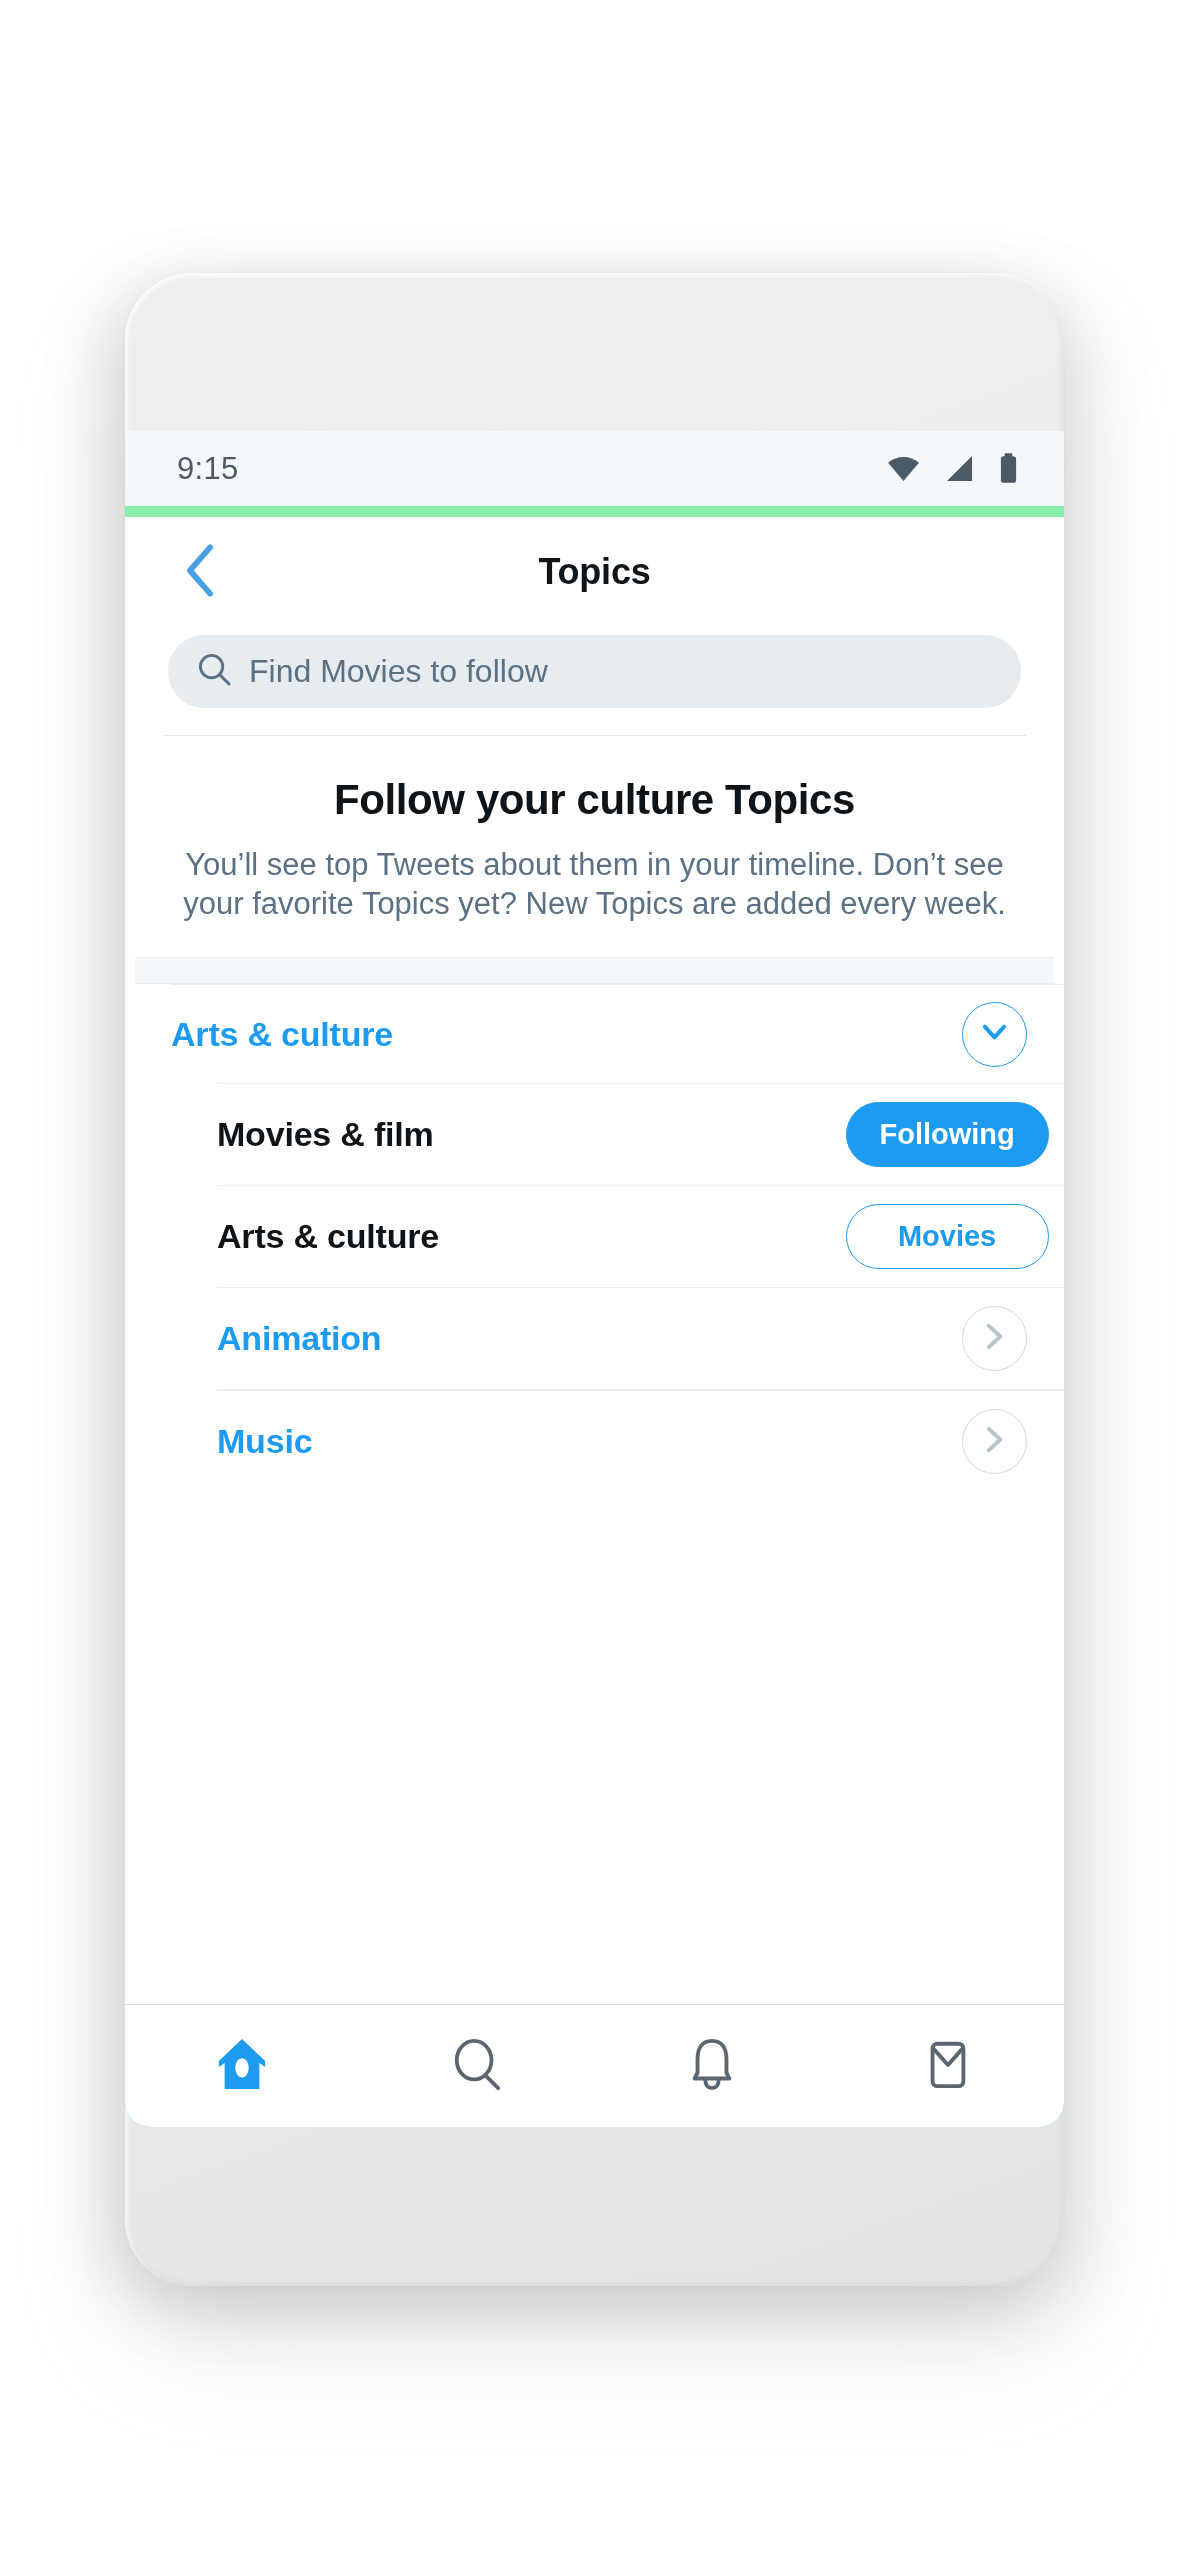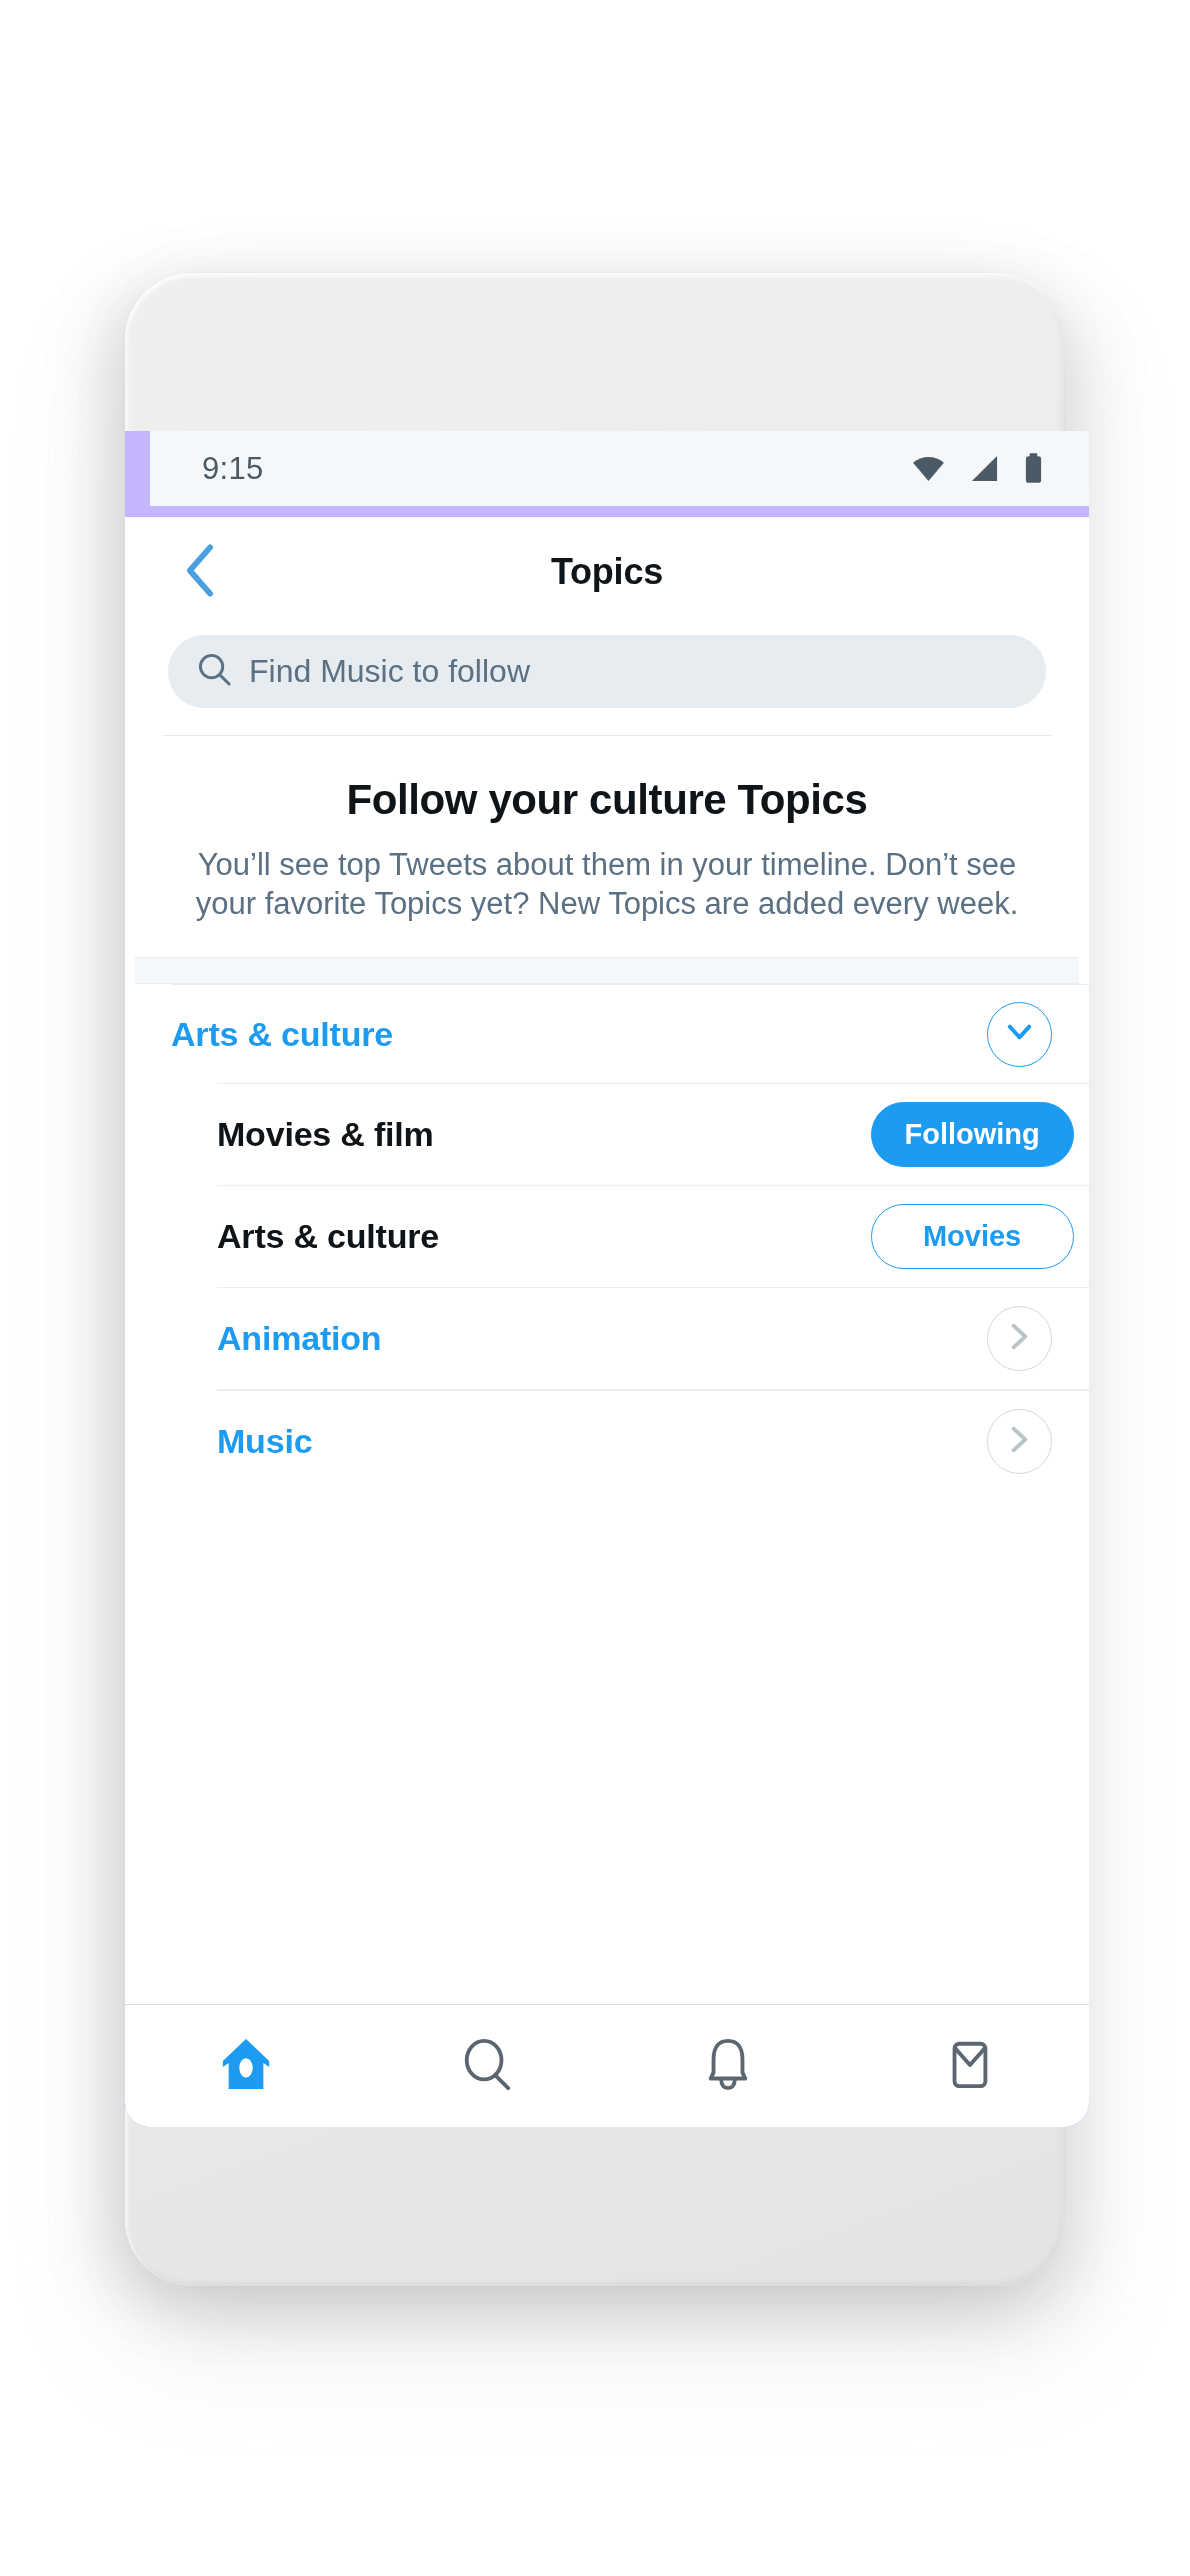--- a/index.html
+++ b/index.html
@@ -40,25 +40,24 @@
     pointer-events: none;
   }
 
   
   #screen {
     position: absolute;
     left: 125px;
     top: 431px;
     width: 939px;
     height: 1696px;
-    background: #c4b5fd;
+    background: #86efac;
     overflow: hidden;
     border-bottom-left-radius: 25px;
     border-bottom-right-radius: 25px;
-    padding-left: 25px;
   }
 
   
   .status-bar {
     height: 75px;
     background: #f5f8fa;
     display: flex;
     align-items: center;
     justify-content: space-between;
     padding: 0 46px 0 52px;
@@ -318,21 +317,21 @@
     </div>
 
     <div class="search-wrap">
       <div class="search-box">
         <span>
           <svg width="35" height="35" viewBox="0 0 36 36">
             <circle cx="15" cy="15" r="11.5" fill="none" stroke="#5b7083" stroke-width="3"></circle>
             <line x1="23.5" y1="23.5" x2="33" y2="33" stroke="#5b7083" stroke-width="3" stroke-linecap="round"></line>
           </svg>
         </span>
-        <span class="search-placeholder">Find Music to follow</span>
+        <span class="search-placeholder">Find Movies to follow</span>
       </div>
     </div>
     <div class="header-divider"></div>
 
     <div class="hero">
       <div class="hero-title">Follow your culture Topics</div>
       <div class="hero-sub">You’ll see top Tweets about them in your timeline. Don’t see your favorite Topics yet? New Topics are added every week.</div>
     </div>
 
     <div class="band"></div>

